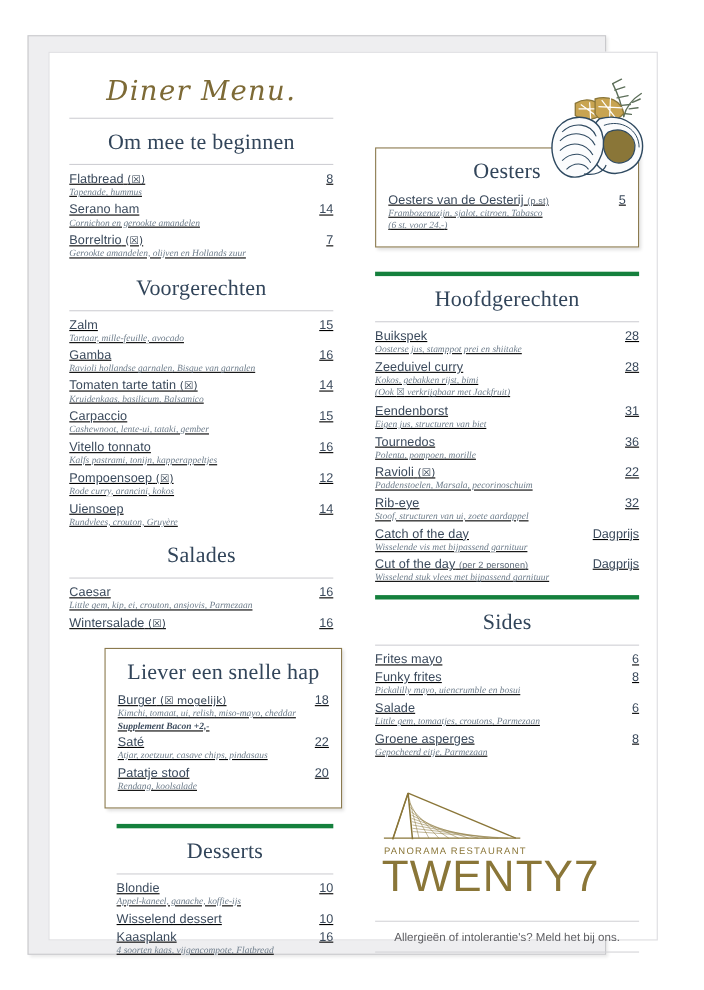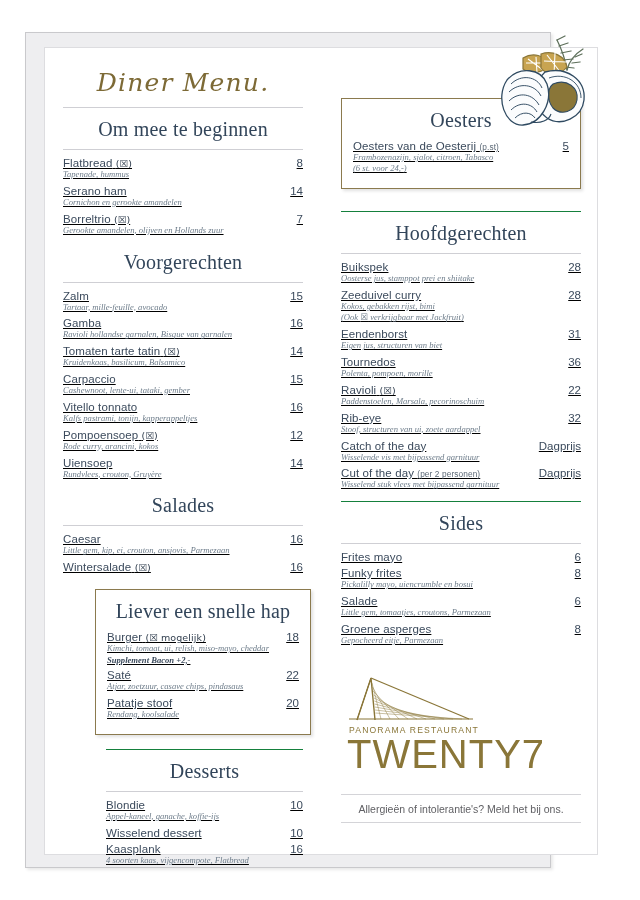--- a/index.html
+++ b/index.html
@@ -39,21 +39,21 @@
   }
   
   .sec-head{
     text-align:center;
     font-family:"Liberation Serif", serif;
     font-size:20px;
     color:#32455a;
     padding:10px 0 8px 0;
     letter-spacing:.2px;
   }
-  .rule-top{border-top:1px solid #15803d;}
+  .rule-top{border-top:4px solid #15803d;}
   .rule-bot{border-bottom:1px solid #cfcfd4;}
   .sec{margin-bottom:2px;}
 
   
   .items{padding-top:7px;}
   .item{margin-bottom:4.5px;text-decoration:underline;}
   .item-row{display:flex;align-items:baseline;justify-content:space-between;}
   .item-name{
     font-family:"Liberation Sans", sans-serif;
     font-size:11.5px;
@@ -98,21 +98,21 @@
     border:1.3px solid #8b7a4e;
     background:#fff;
     box-shadow:2px 2px 3px rgba(0,0,0,.12);
     box-sizing:border-box;
     padding:4px 11px 9px 11px;
     position:relative;
   }
   .boxed .sec-head{padding:6px 0 4px 0;}
   .boxed .items{padding-top:4px;}
 
-  .oesters-wrap{position:relative;margin-top:36px;}
+  .oesters-wrap{position:relative;margin-top:72px;}
   .oesters-box{position:relative;z-index:2;}
   .oyster-art{
     position:absolute;right:-14px;top:-66px;width:108px;height:104px;z-index:3;
     pointer-events:none;
   }
 
   .snelle-wrap{margin:16px -8px 0 -8px;padding-left:40px;}
 
   
   .logo-block{margin-top:26px;text-align:left;padding-left:4px;}

